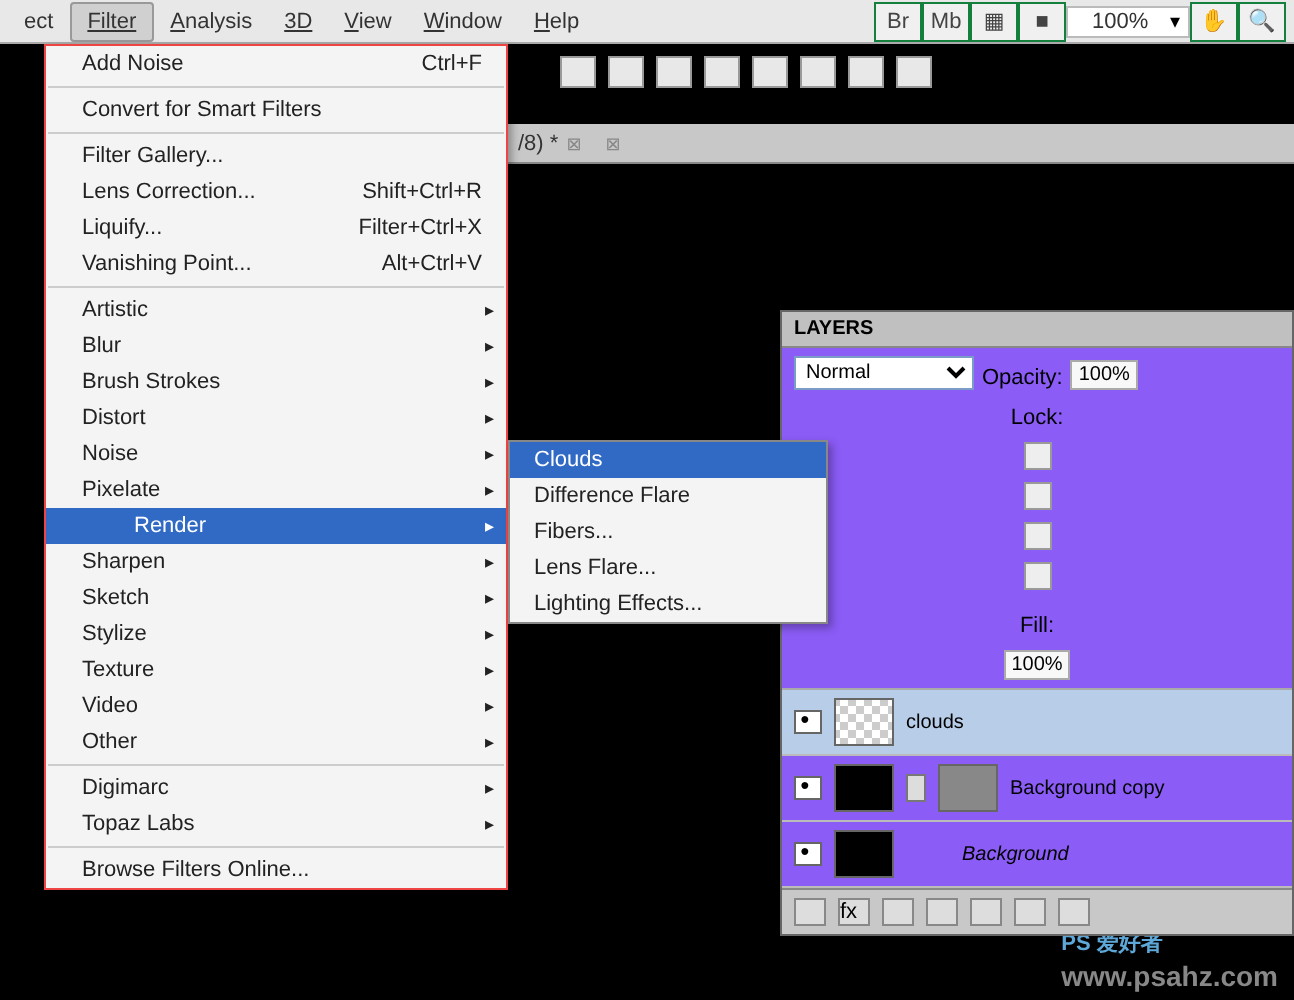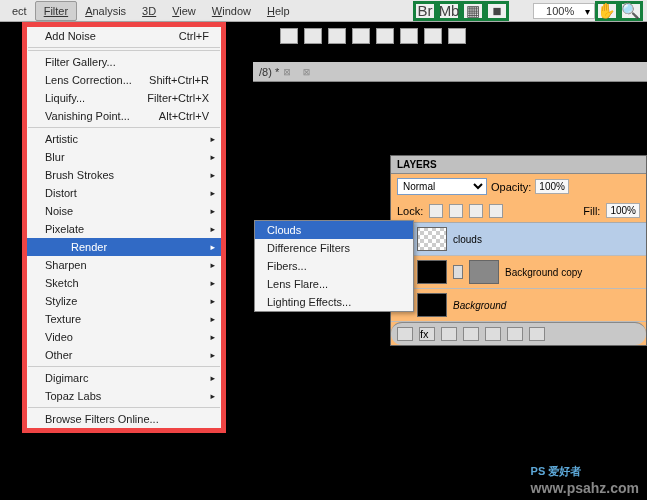--- a/index.html
+++ b/index.html
@@ -1,54 +1,54 @@
 <!DOCTYPE html>
 <html><head>
 <meta charset="utf-8">
 <style>
 * { margin: 0; padding: 0; box-sizing: border-box; font-family: Arial, sans-serif; font-size: 11px; }
 body { width: 647px; height: 500px; background: #000; position: relative; overflow: hidden; }
 .menubar { background: #e8e8e8; height: 22px; display: flex; align-items: center; padding: 0 4px; border-bottom: 1px solid #aaa; }
 .menubar span { padding: 3px 8px; color: #333; }
 .menubar span u { text-decoration: underline; }
 .menubar .active { background: #d0d0d0; border: 1px solid #999; border-radius: 2px; }
-.tool-icon { width: 24px; height: 20px; background: #f0f0f0; border: 3px solid #15803d; display: flex; align-items: center; justify-content: center; font-size: 15px; color: #444; }
-.zoom { margin-left: 24px; border: 1px solid #bbb; background: #fff; padding: 1px 4px; font-size: 10px; }
+.tool-icon { width: 24px; height: 20px; background: #f0f0f0; border: 1px solid #15803d; display: flex; align-items: center; justify-content: center; font-size: 11px; color: #444; }
+.zoom { margin-left: 0; border: 1px solid #bbb; background: #fff; padding: 1px 4px; font-size: 10px; }
 .toolbar2 { position: absolute; top: 22px; left: 280px; height: 28px; display: flex; align-items: center; gap: 6px; }
 .toolbar2 .t2i { width: 18px; height: 16px; border: 1px solid #999; background: #e8e8e8; }
 .tabbar { position: absolute; top: 62px; left: 253px; height: 20px; background: #c8c8c8; display: flex; align-items: center; width: 400px; border-bottom: 1px solid #888; }
 .tab { padding: 3px 6px; font-size: 10px; color: #333; display: flex; align-items: center; gap: 4px; }
 .tab .x { font-size: 9px; color: #888; }
-.dropdown { position: absolute; top: 22px; left: 22px; width: 204px; background: #f4f4f4; border: 5px solid #ef4444; box-shadow: 2px 2px 4px rgba(0,0,0,0.3); z-index: 100; }
+.dropdown { position: absolute; top: 22px; left: 22px; width: 232px; background: #f4f4f4; border: 1px solid #ef4444; box-shadow: 2px 2px 4px rgba(0,0,0,0.3); z-index: 100; }
 .dropdown .item { padding: 3px 12px 3px 18px; display: flex; justify-content: space-between; align-items: center; color: #222; position: relative; }
 .dropdown .item.sel { background: #316ac5; color: #fff; padding-left: 44px; }
 .dropdown .sep { height: 1px; background: #ccc; margin: 2px 1px; }
 .dropdown .sub::after { content: '▸'; position: absolute; right: 6px; font-size: 9px; }
 .submenu { position: absolute; top: 220px; left: 254px; width: 160px; background: #f4f4f4; border: 1px solid #888; box-shadow: 2px 2px 4px rgba(0,0,0,0.3); z-index: 101; }
 .submenu .item { padding: 3px 12px; color: #222; }
 .submenu .item.sel { background: #316ac5; color: #fff; }
-.layers-panel { position: absolute; top: 155px; right: 0; width: 257px; background: #fdba74; border: 1px solid #666; z-index: 50; }
+.layers-panel { position: absolute; top: 155px; right: 0; width: 257px; background: #8b5cf6; border: 1px solid #666; z-index: 50; }
 .layers-panel .hdr { background: #c0c0c0; padding: 3px 6px; font-weight: bold; font-size: 10px; border-bottom: 1px solid #888; }
-.layers-panel .opts { padding: 4px 6px; display: flex; align-items: center; gap: 4px; font-size: 10px; }
+.layers-panel .opts { padding: 4px 6px; display: flex; align-items: flex-end; gap: 4px; font-size: 10px; }
 .layers-panel select { font-size: 10px; border: 1px solid #7a9cc7; background: #fff; padding: 1px; width: 90px; }
 .layers-panel .val { border: 1px solid #aaa; background: #f8f8f8; padding: 1px 3px; font-size: 10px; }
-.layers-panel .lockrow { padding: 4px 6px; display: flex; align-items: center; gap: 6px; font-size: 10px; border-bottom: 1px solid #aaa; }
+.layers-panel .lockrow { padding: 4px 6px; display: flex; align-items: center; gap: 6px; font-size: 10px; border-bottom: 1px solid #aaa; flex-direction: column; }
 .layers-panel .lockrow .ic { width: 14px; height: 14px; border: 1px solid #999; background: #eee; }
 .layer-row { display: flex; align-items: center; padding: 4px 6px; gap: 6px; border-bottom: 1px solid #bbb; }
 .layer-row.sel { background: #b7cde8; }
 .eye { width: 14px; height: 12px; border: 1px solid #666; background: #fff; position: relative; }
 .eye::after { content: '●'; position: absolute; font-size: 8px; left: 2px; top: -1px; }
 .thumb { width: 30px; height: 24px; border: 1px solid #666; }
 .thumb.checker { background: repeating-conic-gradient(#ccc 0% 25%, #fff 0% 50%) 50% / 8px 8px; }
 .thumb.black { background: #000; }
 .thumb.tex { background: #888; }
 .lname { font-size: 10px; }
-.lname.bg { font-style: italic; }
+.lname.bg { font-style: italic; margin-left: 28px; }
 .link-ic { width: 10px; height: 14px; border: 1px solid #777; background: #ddd; }
-.panel-foot { background: #c8c8c8; padding: 4px 6px; display: flex; gap: 6px; border-top: 1px solid #888; border-radius: 11px; }
+.panel-foot { background: #c8c8c8; padding: 4px 6px; display: flex; gap: 6px; border-top: 1px solid #888; }
 .panel-foot .fi { width: 16px; height: 14px; border: 1px solid #888; background: #ddd; }
 .canvas { position: absolute; top: 82px; left: 0; right: 0; bottom: 0; background: #000; }
 .watermark { position: absolute; bottom: 4px; right: 8px; color: #5da8d8; font-size: 18px; font-weight: bold; font-family: 'Comic Sans MS', cursive; }
 .watermark .sub { font-size: 14px; color: #888; display: block; }
 </style>
 </head>
 <body>
 
 <div class="menubar">
   <span>ect</span>
@@ -90,20 +90,23 @@
 </div>
 
 <div class="canvas"></div>
 
 <div class="dropdown" id="filter-menu">
     <div class="item">
       <span>Add Noise</span>
       <span>Ctrl+F</span>
     </div>
     <div class="sep"></div>
+    <div class="item">
+      <span>Convert for Smart Filters</span>
+    </div>
     <div class="sep"></div>
     <div class="item">
       <span>Filter Gallery...</span>
     </div>
     <div class="item">
       <span>Lens Correction...</span>
       <span>Shift+Ctrl+R</span>
     </div>
     <div class="item">
       <span>Liquify...</span>
@@ -161,21 +164,21 @@
       <span>Topaz Labs</span>
     </div>
     <div class="sep"></div>
     <div class="item">
       <span>Browse Filters Online...</span>
     </div>
   </div>
 
 <div class="submenu" id="render-submenu">
     <div class="item sel">Clouds</div>
-    <div class="item">Difference Filters</div>
+    <div class="item">Difference Flare</div>
     <div class="item">Fibers...</div>
     <div class="item">Lens Flare...</div>
     <div class="item">Lighting Effects...</div>
   </div>
 
 <div class="layers-panel">
   <div class="hdr">LAYERS</div>
   <div class="opts">
     <select><option>Normal</option></select>
     <span>Opacity:</span>

